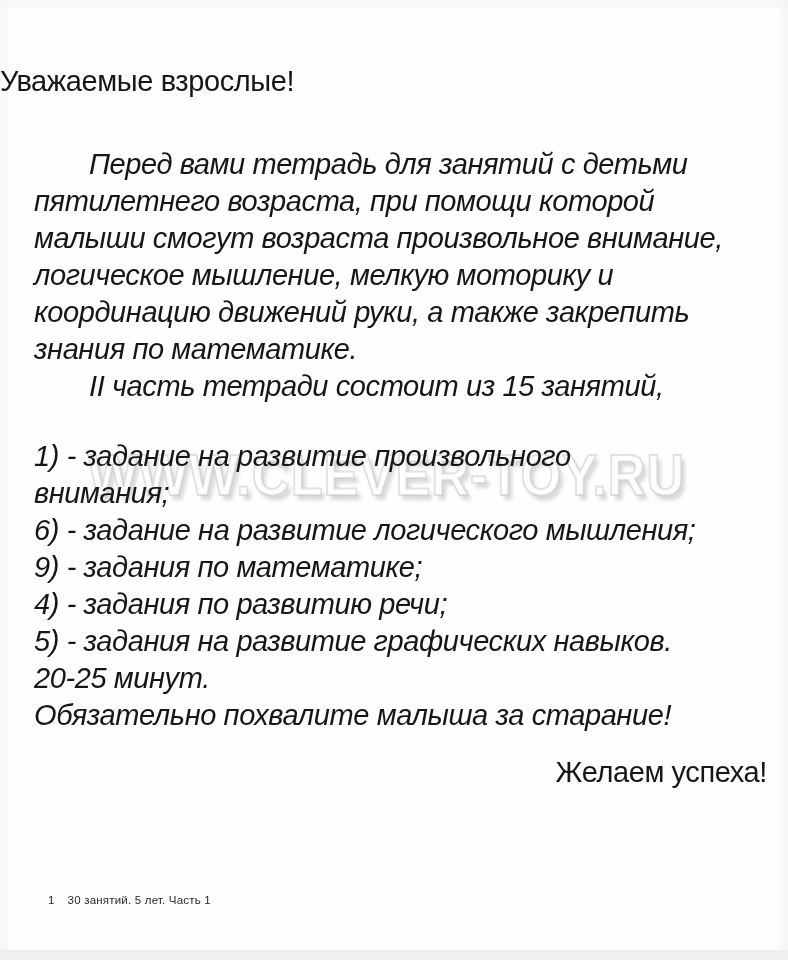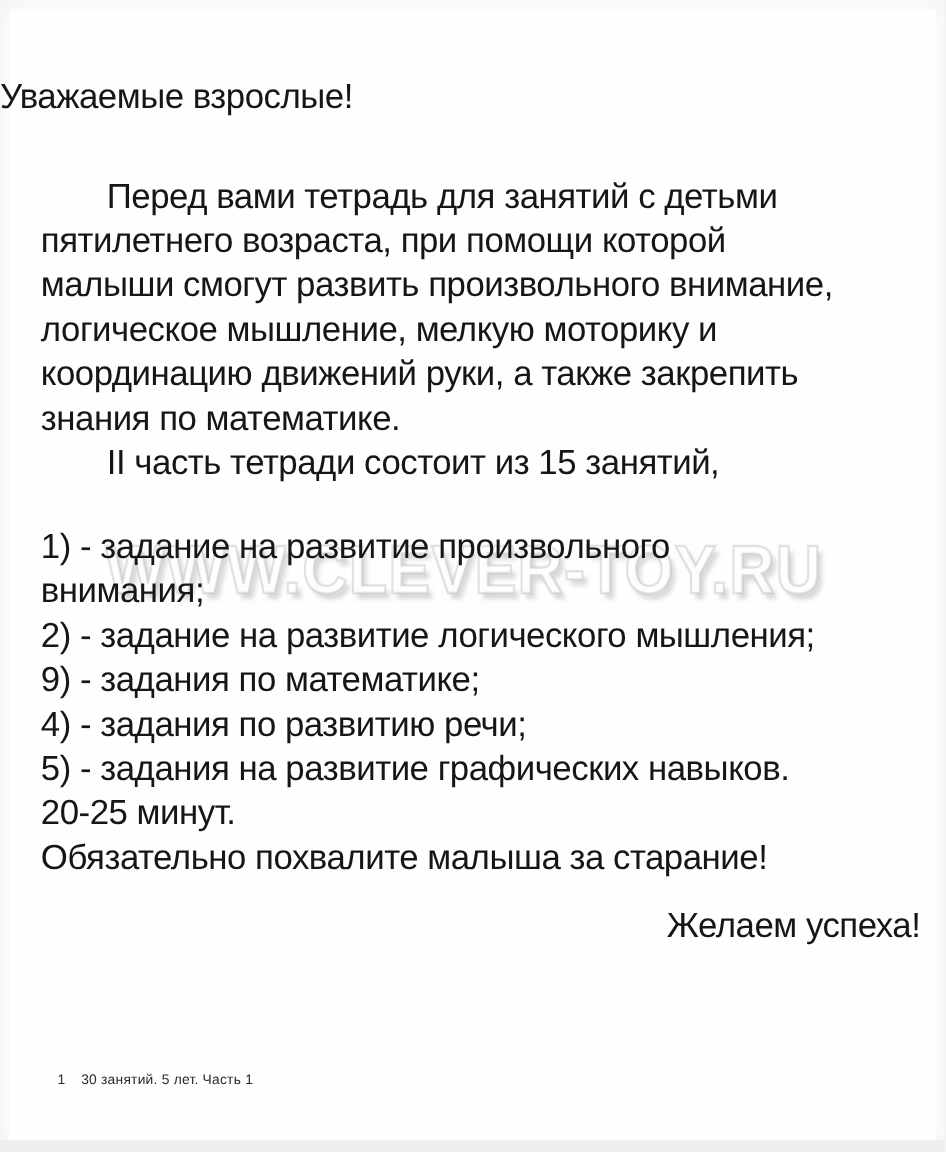--- a/index.html
+++ b/index.html
@@ -47,20 +47,21 @@
     z-index: 1;
     margin-top: 46px;
     padding-left: 34px;
     padding-right: 32px;
     font-size: 29px;
     line-height: 37px;
     letter-spacing: -0.4px;
   }
   .line {
     white-space: nowrap;
+    font-style: italic;
   }
   .line.indent {
     padding-left: 55px;
   }
   .line.gap {
     margin-top: 33px;
   }
   .closing {
     position: relative;
     z-index: 1;
@@ -110,28 +111,28 @@
 <div class="page">
   <div class="page-inner"></div>
 
   <div class="watermark">WWW.CLEVER-TOY.RU</div>
 
   <h1 class="title">Уважаемые взрослые!</h1>
 
   <div class="body-text">
     <div class="line indent">Перед вами тетрадь для занятий с детьми</div>
     <div class="line">пятилетнего возраста, при помощи которой</div>
-    <div class="line">малыши смогут развить произвольного внимание,</div>
+    <div class="line">малыши смогут возраста произвольное внимание,</div>
     <div class="line">логическое мышление, мелкую моторику и</div>
     <div class="line">координацию движений руки, а также закрепить</div>
     <div class="line">знания по математике.</div>
     <div class="line indent">II часть тетради состоит из 15 занятий,</div>
     <div class="line gap">1) - задание на развитие произвольного</div>
     <div class="line">внимания;</div>
-    <div class="line">2) - задание на развитие логического мышления;</div>
+    <div class="line">6) - задание на развитие логического мышления;</div>
     <div class="line">9) - задания по математике;</div>
     <div class="line">4) - задания по развитию речи;</div>
     <div class="line">5) - задания на развитие графических навыков.</div>
     <div class="line">20-25 минут.</div>
     <div class="line">Обязательно похвалите малыша за старание!</div>
   </div>
 
   <div class="closing">Желаем успеха!</div>
 
   <div class="footer">

